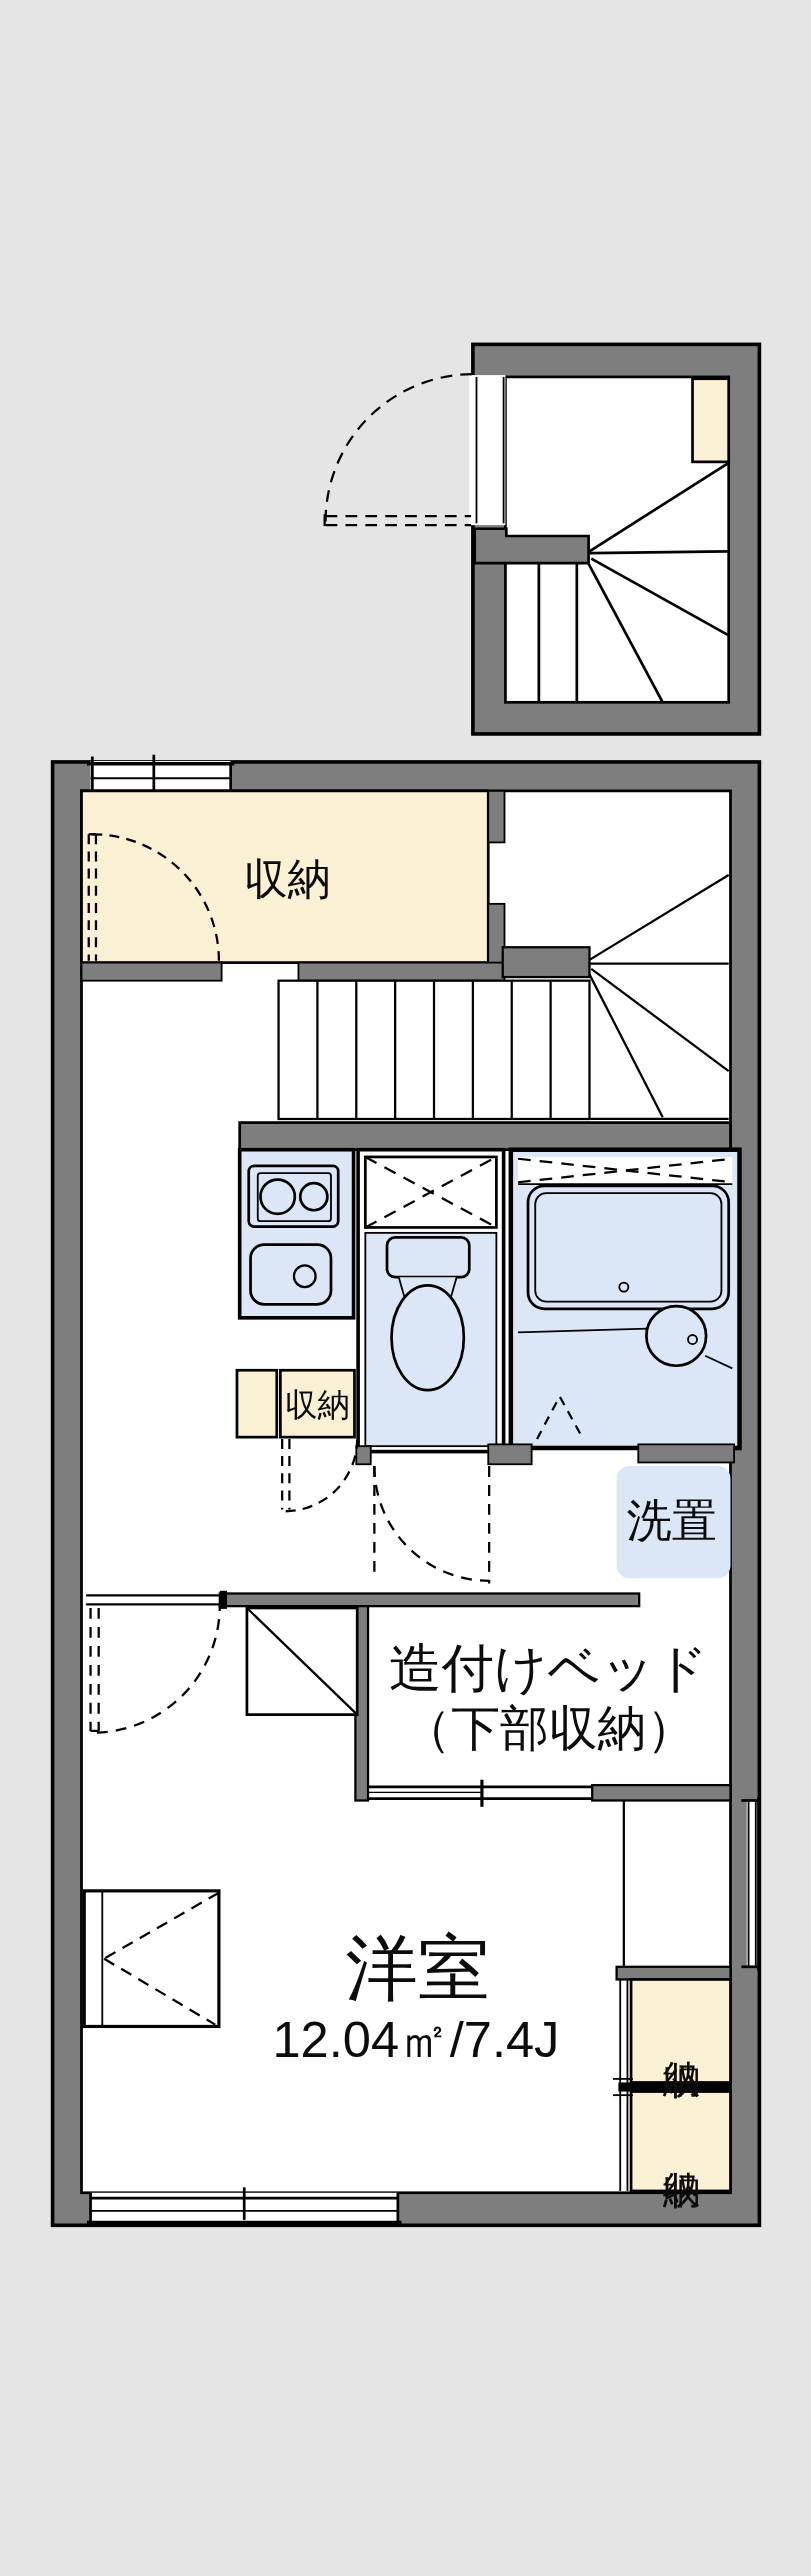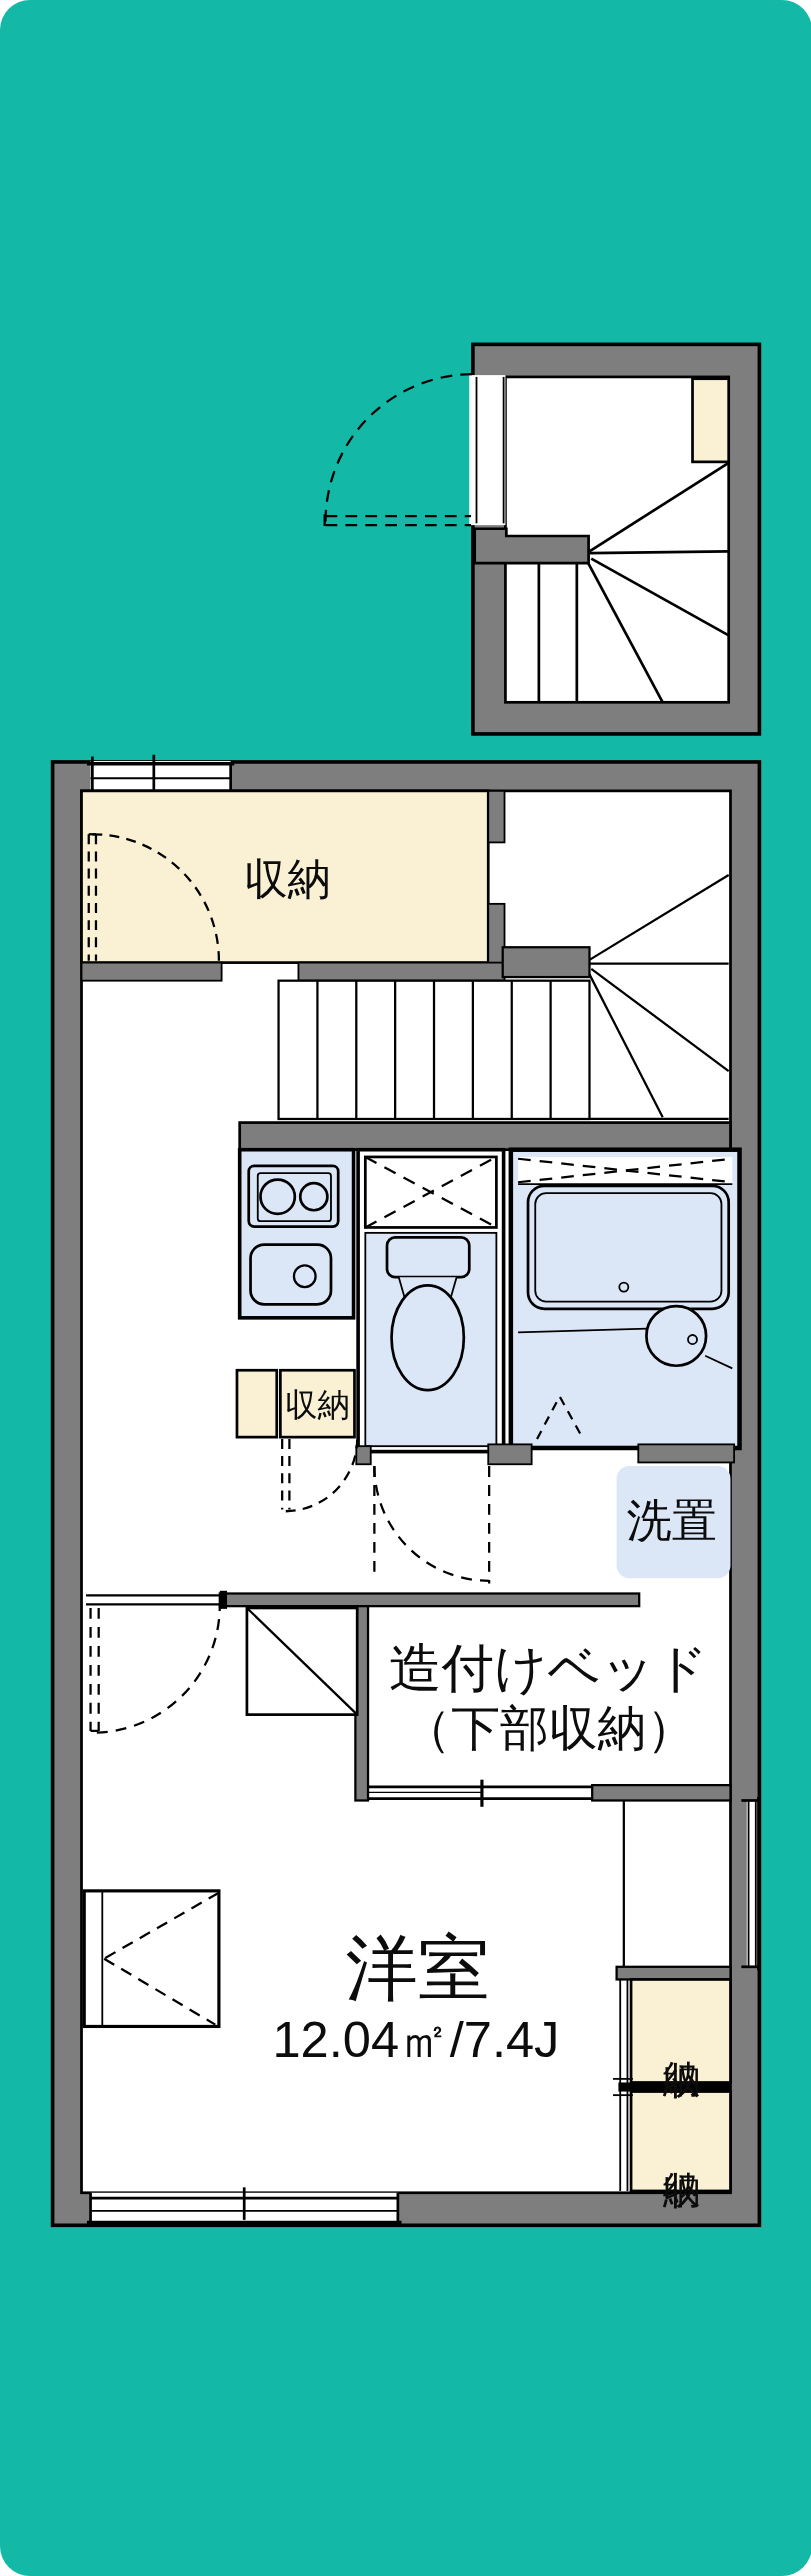--- a/index.html
+++ b/index.html
@@ -1,17 +1,17 @@
 <!DOCTYPE html>
 <html style="font-size:14.5px"><head>
 <meta charset="utf-8">
 <style>
   html, body { margin: 0; padding: 0; background: #ffffff; }
-  .page { position: relative; width: 812px; height: 2576px; background: #14b8a6;
-          font-family: "Liberation Sans", "DejaVu Sans", sans-serif; border-radius: 30px; }
+  .page { position: relative; width: 812px; height: 2576px; background: #e5e5e5;
+          font-family: "Liberation Sans", "DejaVu Sans", sans-serif; }
   svg { display: block; }
   text { fill: #0c0c0c; }
   .jp { font-family: "Liberation Sans", "DejaVu Sans", sans-serif; }
 </style>
 </head>
 <body>
 
 <div class="page">
 <svg width="812" height="2576" viewBox="0 0 898 2850">
 

